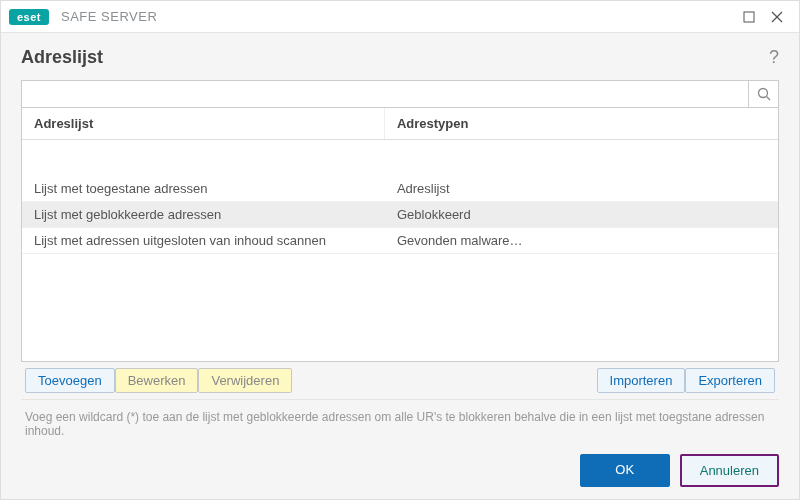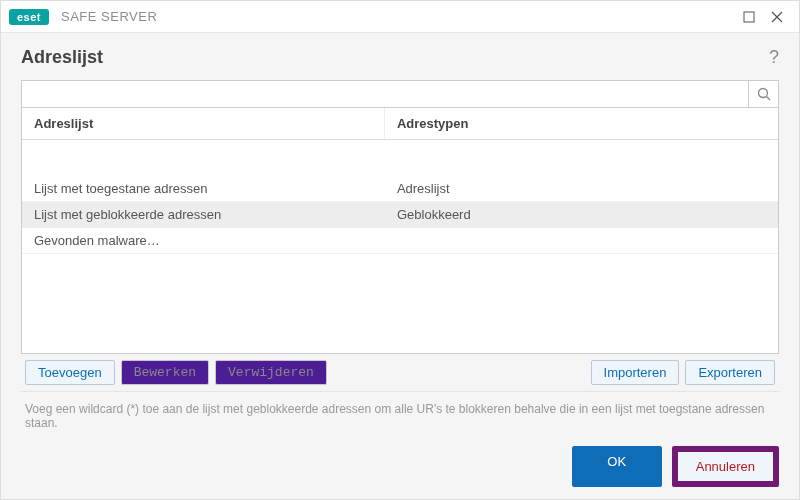--- a/index.html
+++ b/index.html
@@ -133,40 +133,38 @@
 .td {
   padding: 5px 12px;
   font-size: 13px;
   color: #555;
   white-space: nowrap;
   overflow: hidden;
   text-overflow: ellipsis;
 }
 .toolbar {
   display: flex;
-  gap: 6px;
   padding: 6px 4px;
   border-bottom: 1px solid #e5e5e5;
   text-align: right;
 }
 .tool-btn {
   padding: 4px 12px;
   border: 1px solid #b8c8d8;
   background: #eef5fb;
   color: #0f6db8;
   font-size: 13px;
   cursor: pointer;
   border-radius: 2px;
 }
 .tool-btn.disabled {
-  background: #4c1d95;
+  background: #fef9c3;
   border-color: #c8c8c8;
   color: #888;
   cursor: default;
-  font-family: Liberation Mono, monospace;
 }
 .tool-spacer { flex: 1; }
 .hint {
   color: #999;
   font-size: 12px;
   padding: 10px 4px 0 4px;
 }
 .footer {
   padding: 12px 20px;
   display: flex;
@@ -181,22 +179,22 @@
   cursor: pointer;
   text-align: center;
 }
 .btn-primary {
   background: #0f6db8;
   color: #fff;
   border: 1px solid #0f6db8;
 }
 .btn-secondary {
   background: #eef5fb;
-  color: #b91c1c;
-  border: 6px solid #701a75;
+  color: #0f766e;
+  border: 2px solid #701a75;
 }
 </style>
 </head>
 <body>
 
 <div class="window">
 
   <div class="titlebar">
     <span class="brand-badge">eset</span>
     <span class="brand-text">SAFE SERVER</span>
@@ -243,36 +241,37 @@
             <div class="td col-name">Lijst met toegestane adressen</div>
             <div class="td col-type">Adreslijst</div>
             <div class="td col-desc"></div>
           </div>
           <div class="tr selected">
             <div class="td col-name">Lijst met geblokkeerde adressen</div>
             <div class="td col-type">Geblokkeerd</div>
             <div class="td col-desc"></div>
           </div>
           <div class="tr">
+            <div class="td col-name">Lijst met adressen uitgesloten van inhoud scannen</div>
             <div class="td col-type">Gevonden malware wor...</div>
             <div class="td col-desc"></div>
           </div>
         </div>
     </div>
 
     <div class="toolbar">
       <div class="tool-btn">Toevoegen</div>
       <div class="tool-btn disabled">Bewerken</div>
       <div class="tool-btn disabled">Verwijderen</div>
       <div class="tool-spacer"></div>
       <div class="tool-btn">Importeren</div>
       <div class="tool-btn">Exporteren</div>
     </div>
 
-    <div class="hint">Voeg een wildcard (*) toe aan de lijst met geblokkeerde adressen om alle UR's te blokkeren behalve die in een lijst met toegstane adressen staan.</div>
+    <div class="hint">Voeg een wildcard (*) toe aan de lijst met geblokkeerde adressen om alle UR's te blokkeren behalve die in een lijst met toegstane adressen inhoud.</div>
 
   </div>
 
   <div class="footer">
     <div class="btn btn-primary">OK</div>
     <div class="btn btn-secondary">Annuleren</div>
   </div>
 
 </div>
 

